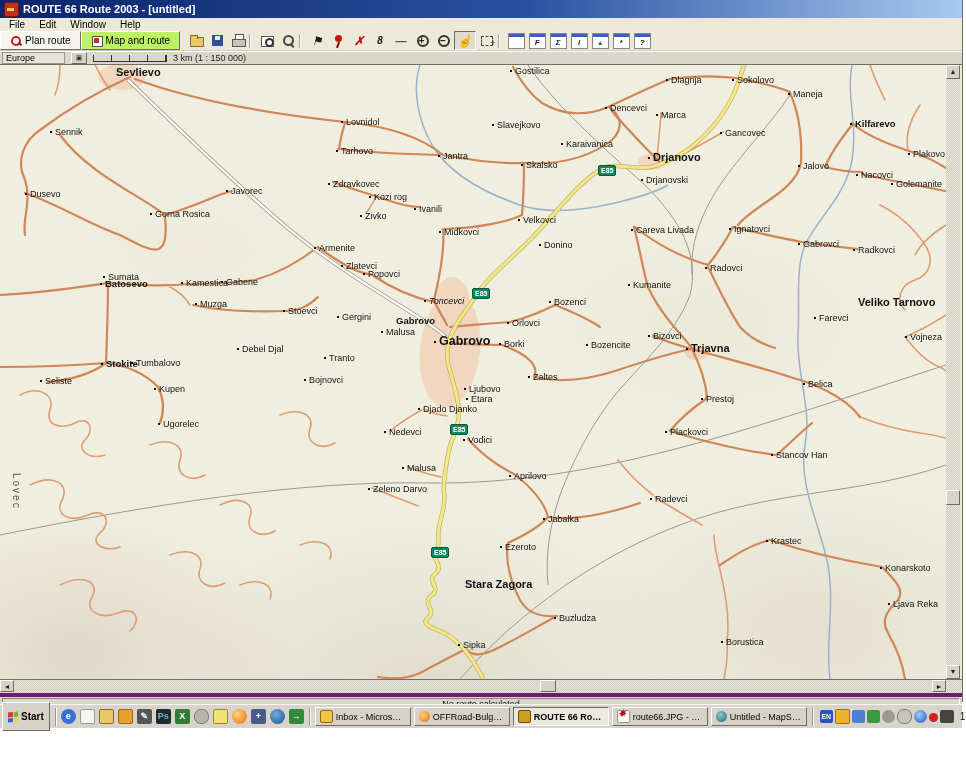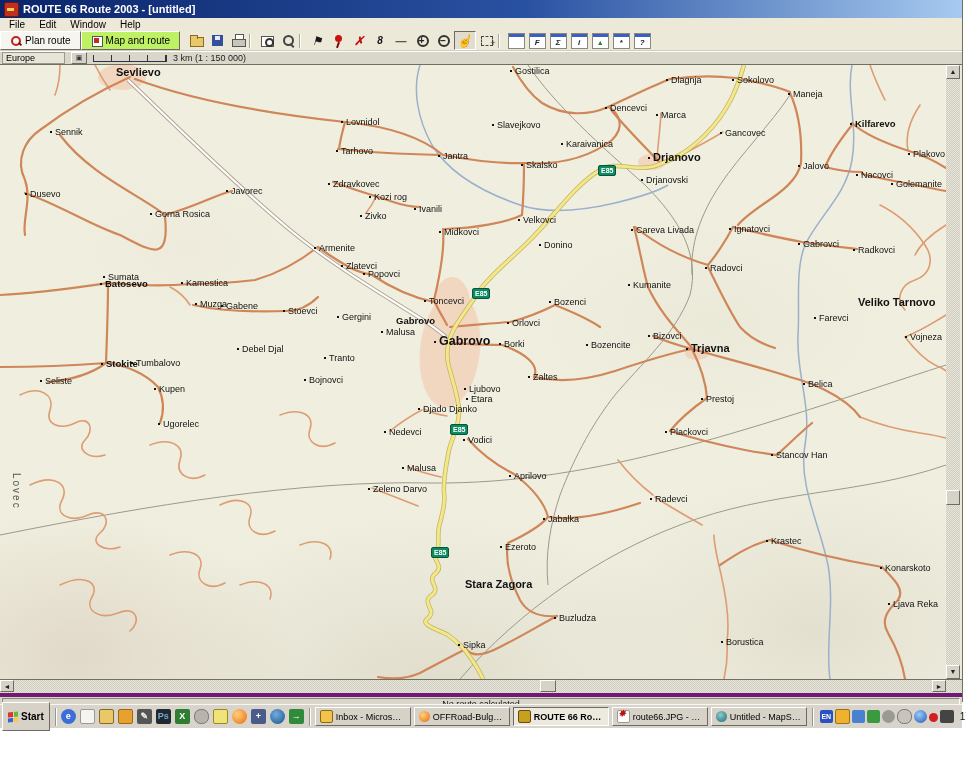--- a/index.html
+++ b/index.html
@@ -422,24 +422,24 @@
             <span class="lbl" style="left: 729px; top: 159px;">Ignatovci</span>
             <span class="lbl" style="left: 798px; top: 174px;">Gabrovci</span>
             <span class="lbl" style="left: 853px; top: 180px;">Radkovci</span>
             <span class="lbl" style="left: 705px; top: 198px;">Radovci</span>
             <span class="lbl" style="left: 628px; top: 215px;">Kumanite</span>
             <span class="lbl" style="left: 341px; top: 196px;">Zlatevci</span>
             <span class="lbl" style="left: 363px; top: 204px;">Popovci</span>
             <span class="lbl" style="left: 103px; top: 194px; margin-top: 13px;">Sumata</span>
             <span class="lbl c2" style="left: 100px; top: 213px;">Batosevo</span>
             <span class="lbl" style="left: 181px; top: 213px;">Kamestica</span>
-            <span class="lbl" style="left: 221px; top: 212px; margin-top: 24px;">Gabene</span>
+            <span class="lbl" style="left: 221px; top: 212px;">Gabene</span>
             <span class="lbl" style="left: 195px; top: 234px;">Muzga</span>
             <span class="lbl" style="left: 283px; top: 241px;">Stoevci</span>
-            <span class="lbl" style="left: 424px; top: 231px;">Toncevci</span>
+            <span class="lbl" style="left: 424px; top: 231px; font-style: italic;">Toncevci</span>
             <span class="lbl" style="left: 549px; top: 232px;">Bozenci</span>
             <span class="lbl" style="left: 337px; top: 247px;">Gergini</span>
             <span class="lbl nd c2" style="left: 396px; top: 250px;">Gabrovo</span>
             <span class="lbl" style="left: 381px; top: 262px;">Malusa</span>
             <span class="lbl" style="left: 507px; top: 253px;">Orlovci</span>
             <span class="lbl C" style="left: 434px; top: 269px;">Gabrovo</span>
             <span class="lbl" style="left: 499px; top: 274px;">Borki</span>
             <span class="lbl" style="left: 586px; top: 275px;">Bozencite</span>
             <span class="lbl nd c" style="left: 858px; top: 231px;">Veliko Tarnovo</span>
             <span class="lbl" style="left: 814px; top: 248px;">Farevci</span>

